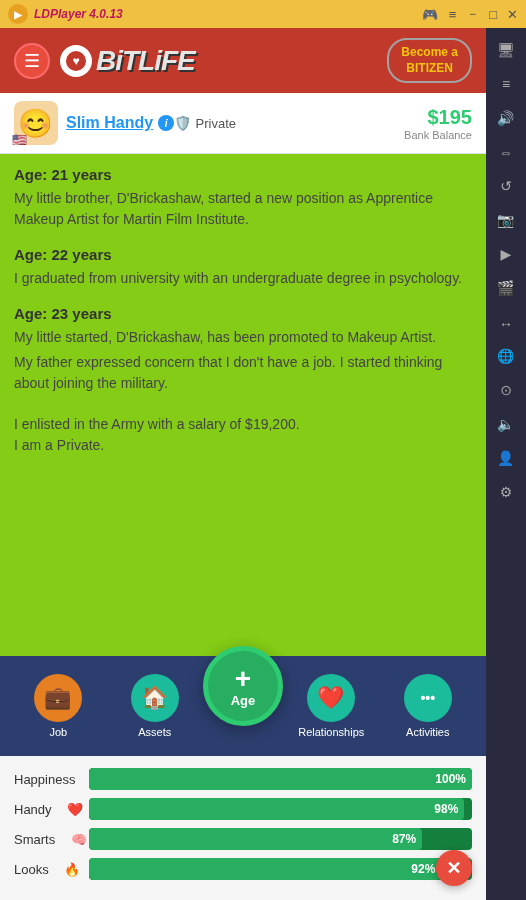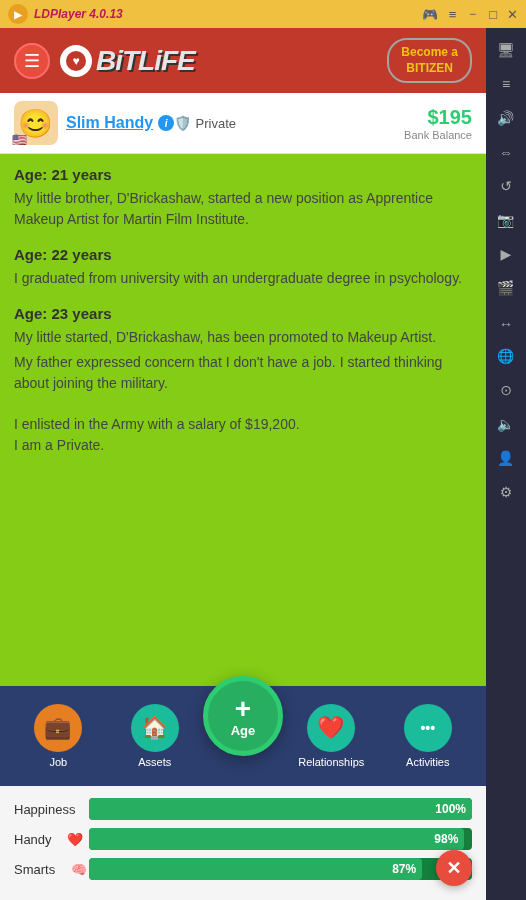--- a/index.html
+++ b/index.html
@@ -521,20 +521,31 @@
       </div>
     </div>
     <div class="stat-row">
       <div class="stat-label">
         <span>Smarts</span>
         <span>🧠</span>
       </div>
       <div class="stat-bar-bg">
         <div class="stat-bar-fill" style="width:87%;">
           <span class="stat-percent">87%</span>
+        </div>
+      </div>
+    </div>
+    <div class="stat-row">
+      <div class="stat-label">
+        <span>Looks</span>
+        <span>🔥</span>
+      </div>
+      <div class="stat-bar-bg">
+        <div class="stat-bar-fill" style="width:92%;">
+          <span class="stat-percent">92%</span>
         </div>
       </div>
     </div>
   </div>
 
   <div class="red-x-btn">
     <span>✕</span>
   </div>
 
 </div>

